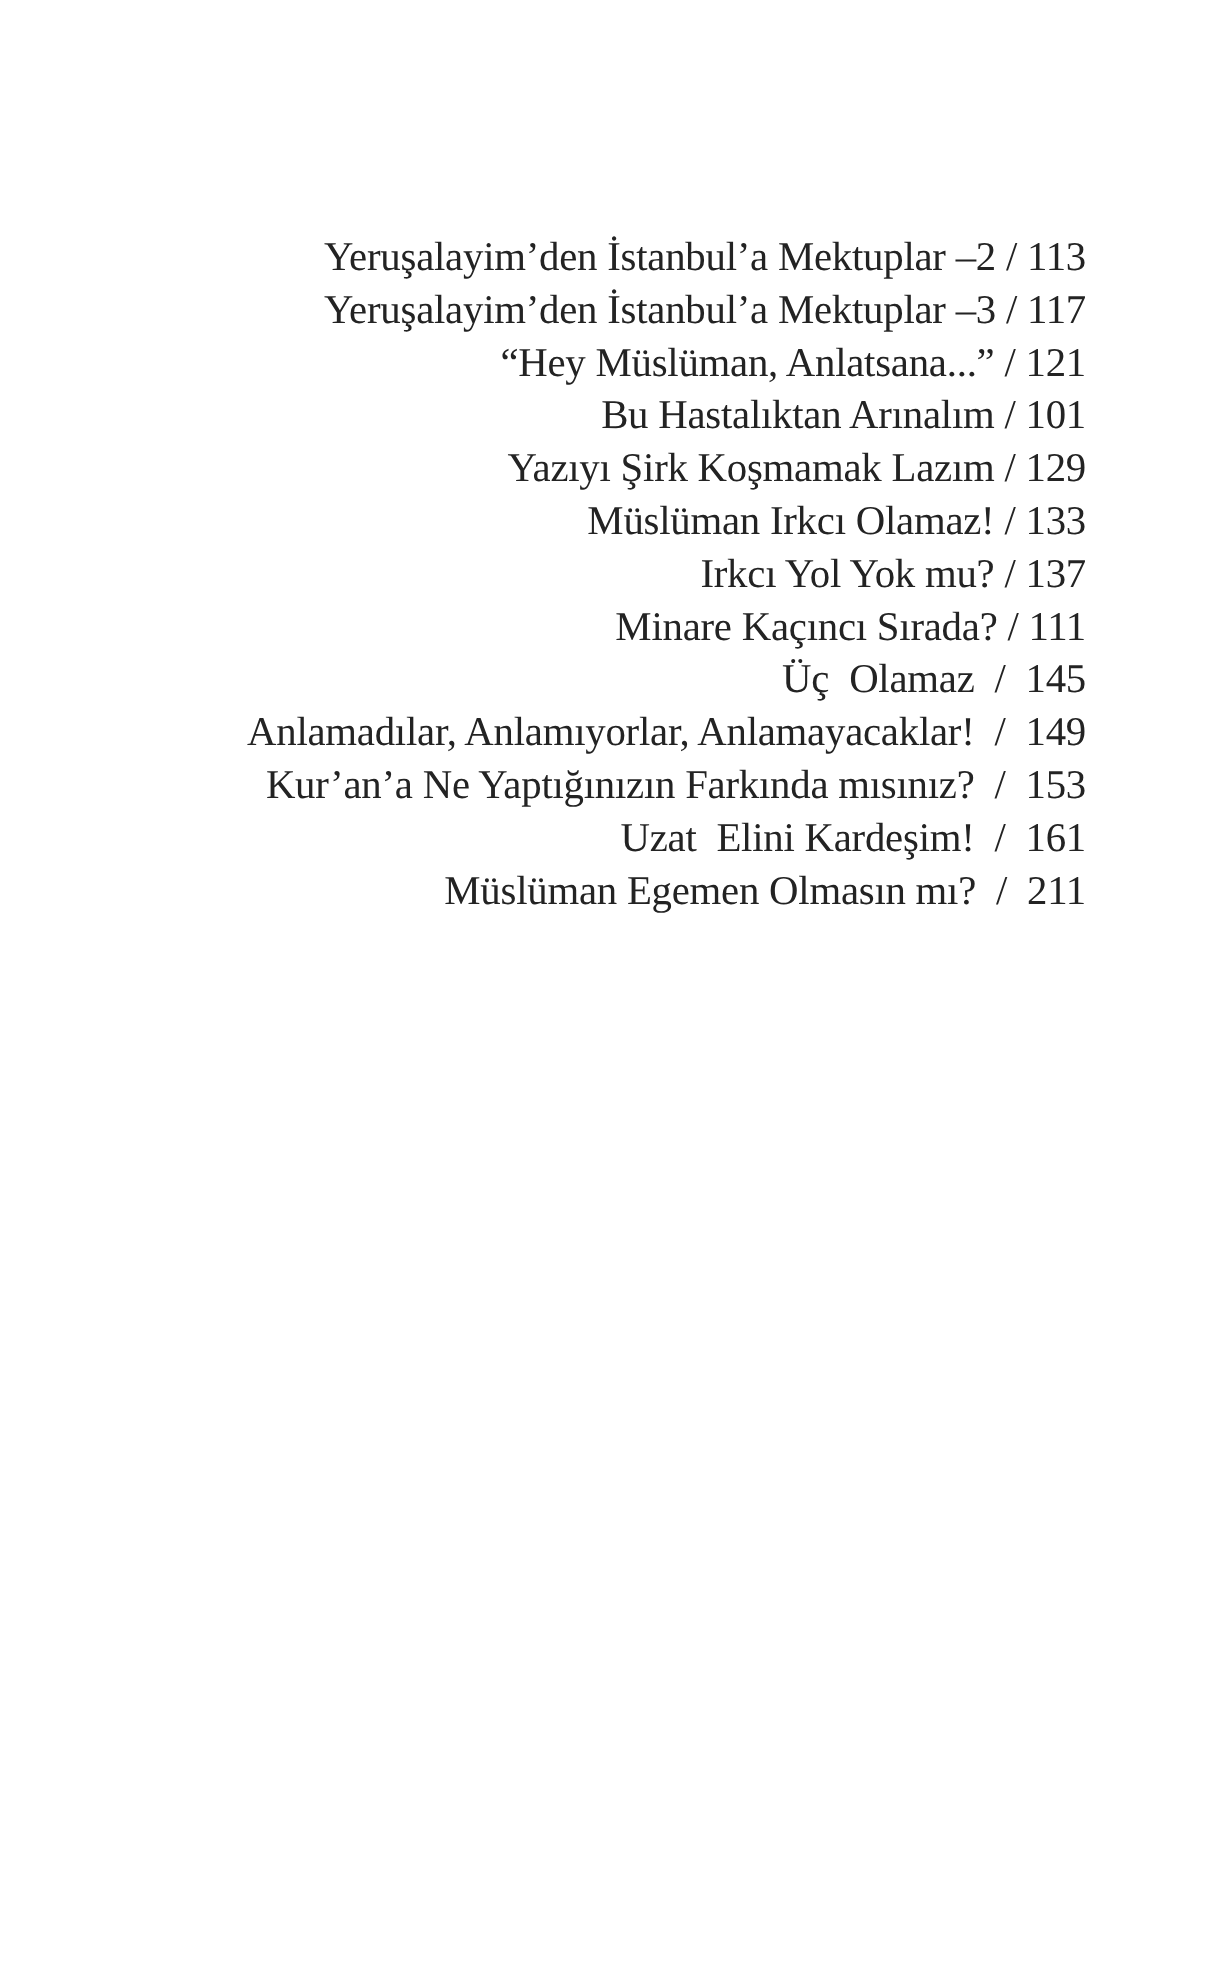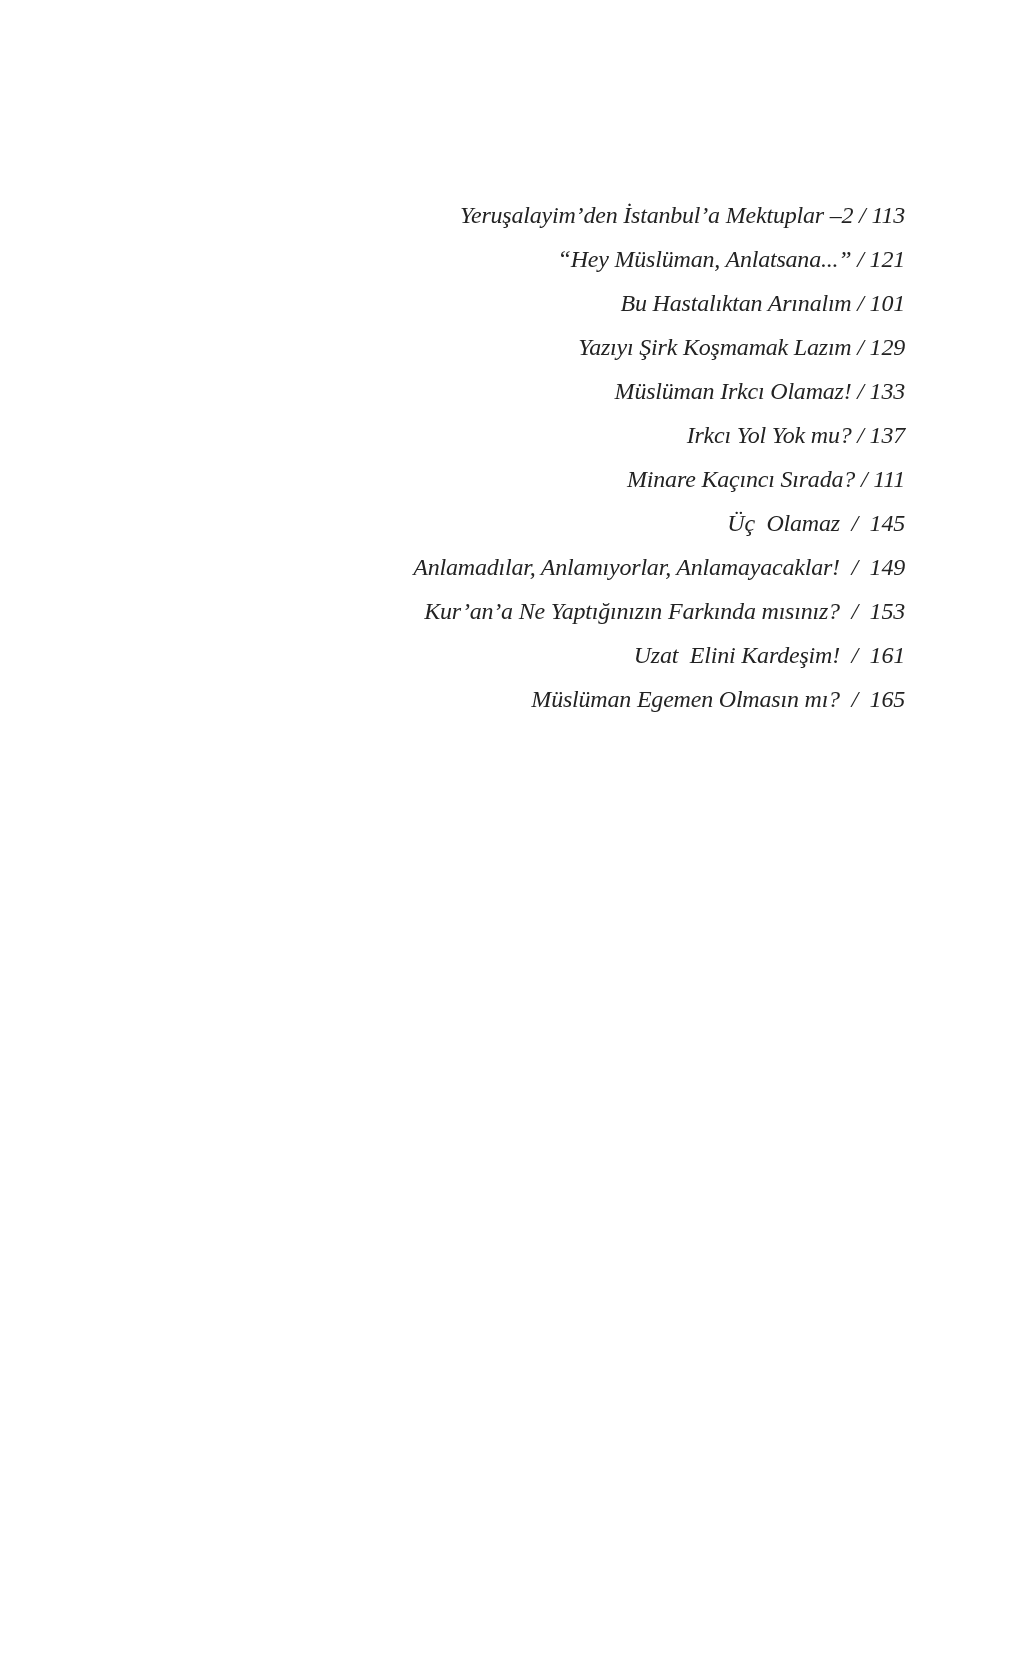--- a/index.html
+++ b/index.html
@@ -20,39 +20,39 @@
     background: #ffffff;
   }
   .toc-block {
     position: absolute;
     top: 193px;
     left: 0;
     right: 118px;
     text-align: right;
   }
   .toc-line {
-    font-style: italic;
-    font-size: 24px;
+    font-size: 34px;
     line-height: 44px;
     color: #232323;
     letter-spacing: -0.2px;
     text-align: right;
   }
   .toc-line span {
     white-space: pre; 
   }
 </style>
 </head>
 <body>
 
 <div class="page">
   <div class="toc-block">
 
     <div class="toc-line"><span>Yeruşalayim’den İstanbul’a Mektuplar –2</span><span> / </span><span>113</span></div>
 
+    <div class="toc-line"><span>Yeruşalayim’den İstanbul’a Mektuplar –3</span><span> / </span><span>117</span></div>
 
     <div class="toc-line"><span>“Hey Müslüman, Anlatsana...”</span><span> / </span><span>121</span></div>
 
     <div class="toc-line"><span>Bu Hastalıktan Arınalım</span><span> / </span><span>101</span></div>
 
     <div class="toc-line"><span>Yazıyı Şirk Koşmamak Lazım</span><span> / </span><span>129</span></div>
 
     <div class="toc-line"><span>Müslüman Irkcı Olamaz!</span><span> / </span><span>133</span></div>
 
     <div class="toc-line"><span>Irkcı Yol Yok mu?</span><span> / </span><span>137</span></div>
@@ -61,16 +61,16 @@
 
     <div class="toc-line"><span>Üç  Olamaz</span><span>  /  </span><span>145</span></div>
 
     <div class="toc-line"><span>Anlamadılar, Anlamıyorlar, Anlamayacaklar!</span><span>  /  </span><span>149</span></div>
 
     <div class="toc-line"><span>Kur’an’a Ne Yaptığınızın Farkında mısınız?</span><span>  /  </span><span>153</span></div>
 
 
     <div class="toc-line"><span>Uzat  Elini Kardeşim!</span><span>  /  </span><span>161</span></div>
 
-    <div class="toc-line"><span>Müslüman Egemen Olmasın mı?</span><span>  /  </span><span>165</span></div>
+    <div class="toc-line"><span>Müslüman Egemen Olmasın mı?</span><span>  /  </span><span>211</span></div>
 
   </div>
 </div>
 
 </body></html>

